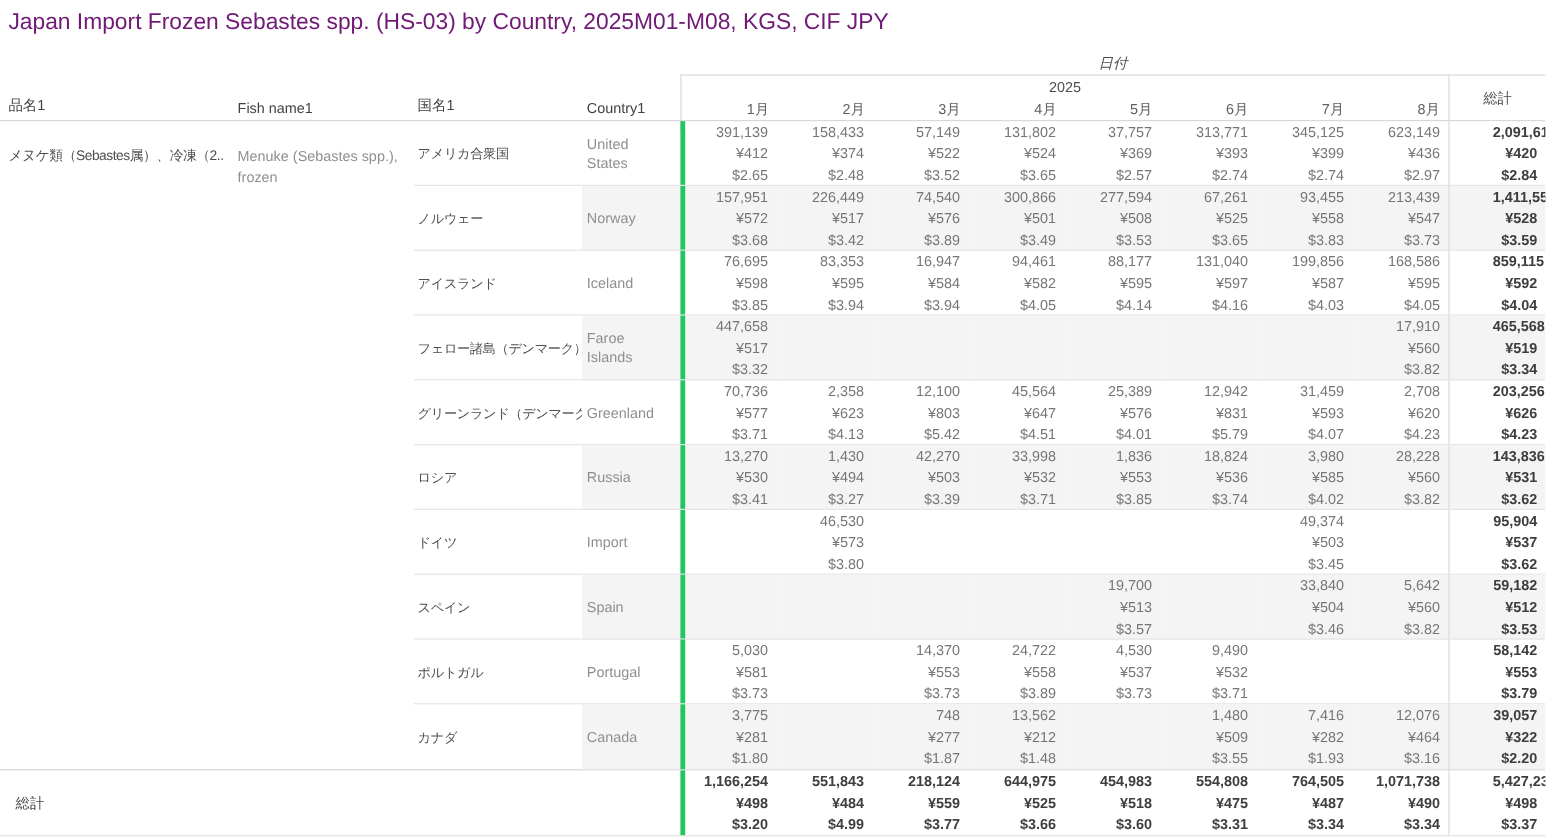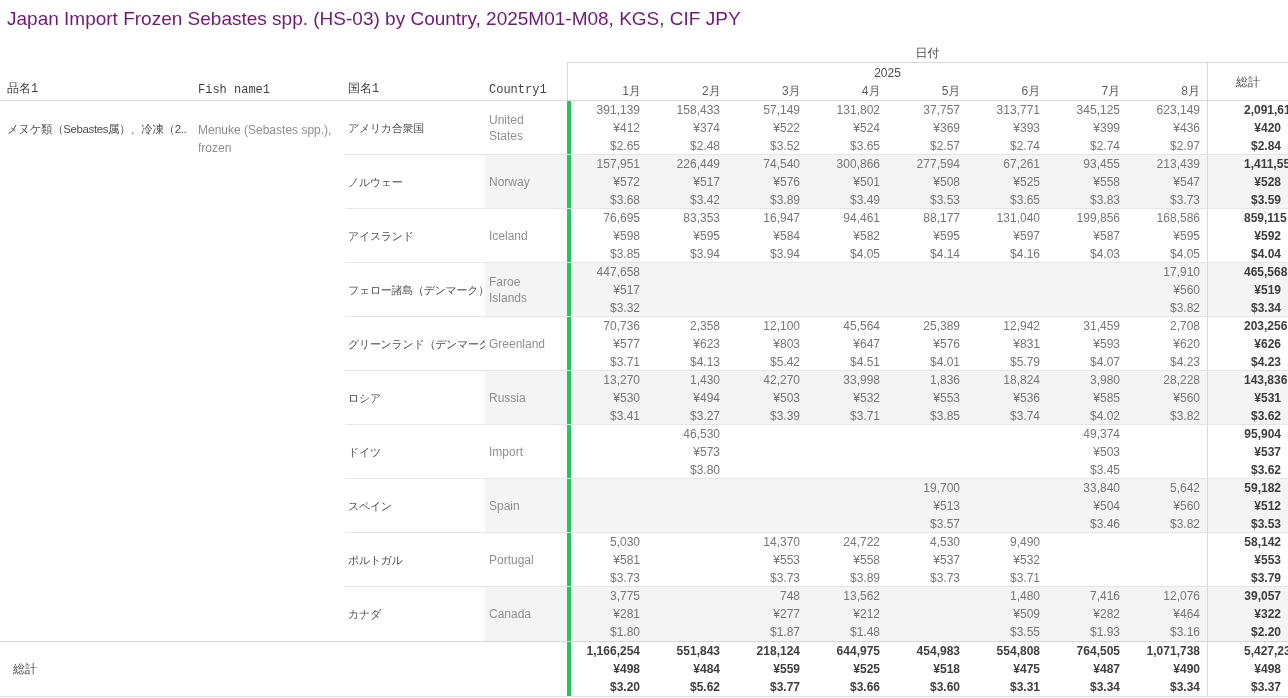--- a/index.html
+++ b/index.html
@@ -2,28 +2,28 @@
 <html><head>
 <meta charset="utf-8">
 <style>
   * { margin:0; padding:0; box-sizing:border-box; }
   html,body { background:#ffffff; }
   body { width:1288px; height:698px; font-family:"Liberation Sans","DejaVu Sans",sans-serif; -webkit-font-smoothing:antialiased; }
   .canvas { position:relative; width:1288px; height:698px; overflow:hidden; background:#fff; }
 
   .title { position:absolute; left:7px; top:8px; font-size:19px; color:#701a75; white-space:nowrap; }
 
-  .hdr-date { position:absolute; left:567px; top:45px; width:721px; text-align:center; font-size:12px; color:#4e4e4e; }
+  .hdr-date { position:absolute; left:567px; top:45px; width:721px; text-align:center; font-size:12px; color:#4e4e4e;font-style:italic; }
   .hdr-box { position:absolute; left:567px; top:62px; width:640px; height:48px; border-top:1px solid #d9d9d9; border-left:1px solid #d9d9d9; }
   .hdr-year { height:19px; line-height:20px; text-align:center; font-size:12px; color:#4e4e4e; }
   .months { display:flex; height:20px; }
   .mh { flex:1; text-align:right; padding-right:7px; font-size:12px; color:#5f5f5f; line-height:19px; }
   .hdr-total { position:absolute; left:1207px; top:62px; width:81px; height:39px; border-top:1px solid #d9d9d9; border-left:1px solid #d9d9d9; display:flex; align-items:center; justify-content:center; font-size:12px; color:#4e4e4e; }
   .hdr-left { position:absolute; left:0; top:62px; width:567px; height:39px; display:flex; align-items:flex-end; padding-bottom:4px; }
-  .fl { font-size:12px; color:#424242;font-family:Liberation Mono, monospace; }
+  .fl { font-size:12px; color:#424242; }
   .fl1 { width:198px; padding-left:7px; }
   .fl2 { width:147px; }
   .fl3 { width:140px; padding-left:3px; }
   .fl4 { width:82px; padding-left:4px; }
   .hdr-rule { position:absolute; left:0; top:100px; width:1288px; height:1px; background:#d9d9d9; }
 
   .tbody { position:absolute; left:0; top:101px; width:1288px; }
   .product-jp { position:absolute; left:7px; top:21px; width:190px; font-size:11.5px; letter-spacing:-0.4px; white-space:nowrap; overflow:hidden; color:#4f4f4f; }
   .product-en { position:absolute; left:198px; top:20px; width:145px; font-size:12px; line-height:18px; color:#8f8f8f; }
 
@@ -574,21 +574,21 @@
     <div class="grow" id="grand-row">
       <div class="glabel">総計</div>
     <div class="vcell first">
           <div class="ln">1,166,254</div>
           <div class="ln">¥498</div>
           <div class="ln">$3.20</div>
         </div>
         <div class="vcell">
           <div class="ln">551,843</div>
           <div class="ln">¥484</div>
-          <div class="ln">$5.62</div>
+          <div class="ln">$4.99</div>
         </div>
         <div class="vcell">
           <div class="ln">218,124</div>
           <div class="ln">¥559</div>
           <div class="ln">$3.77</div>
         </div>
         <div class="vcell">
           <div class="ln">644,975</div>
           <div class="ln">¥525</div>
           <div class="ln">$3.66</div>

